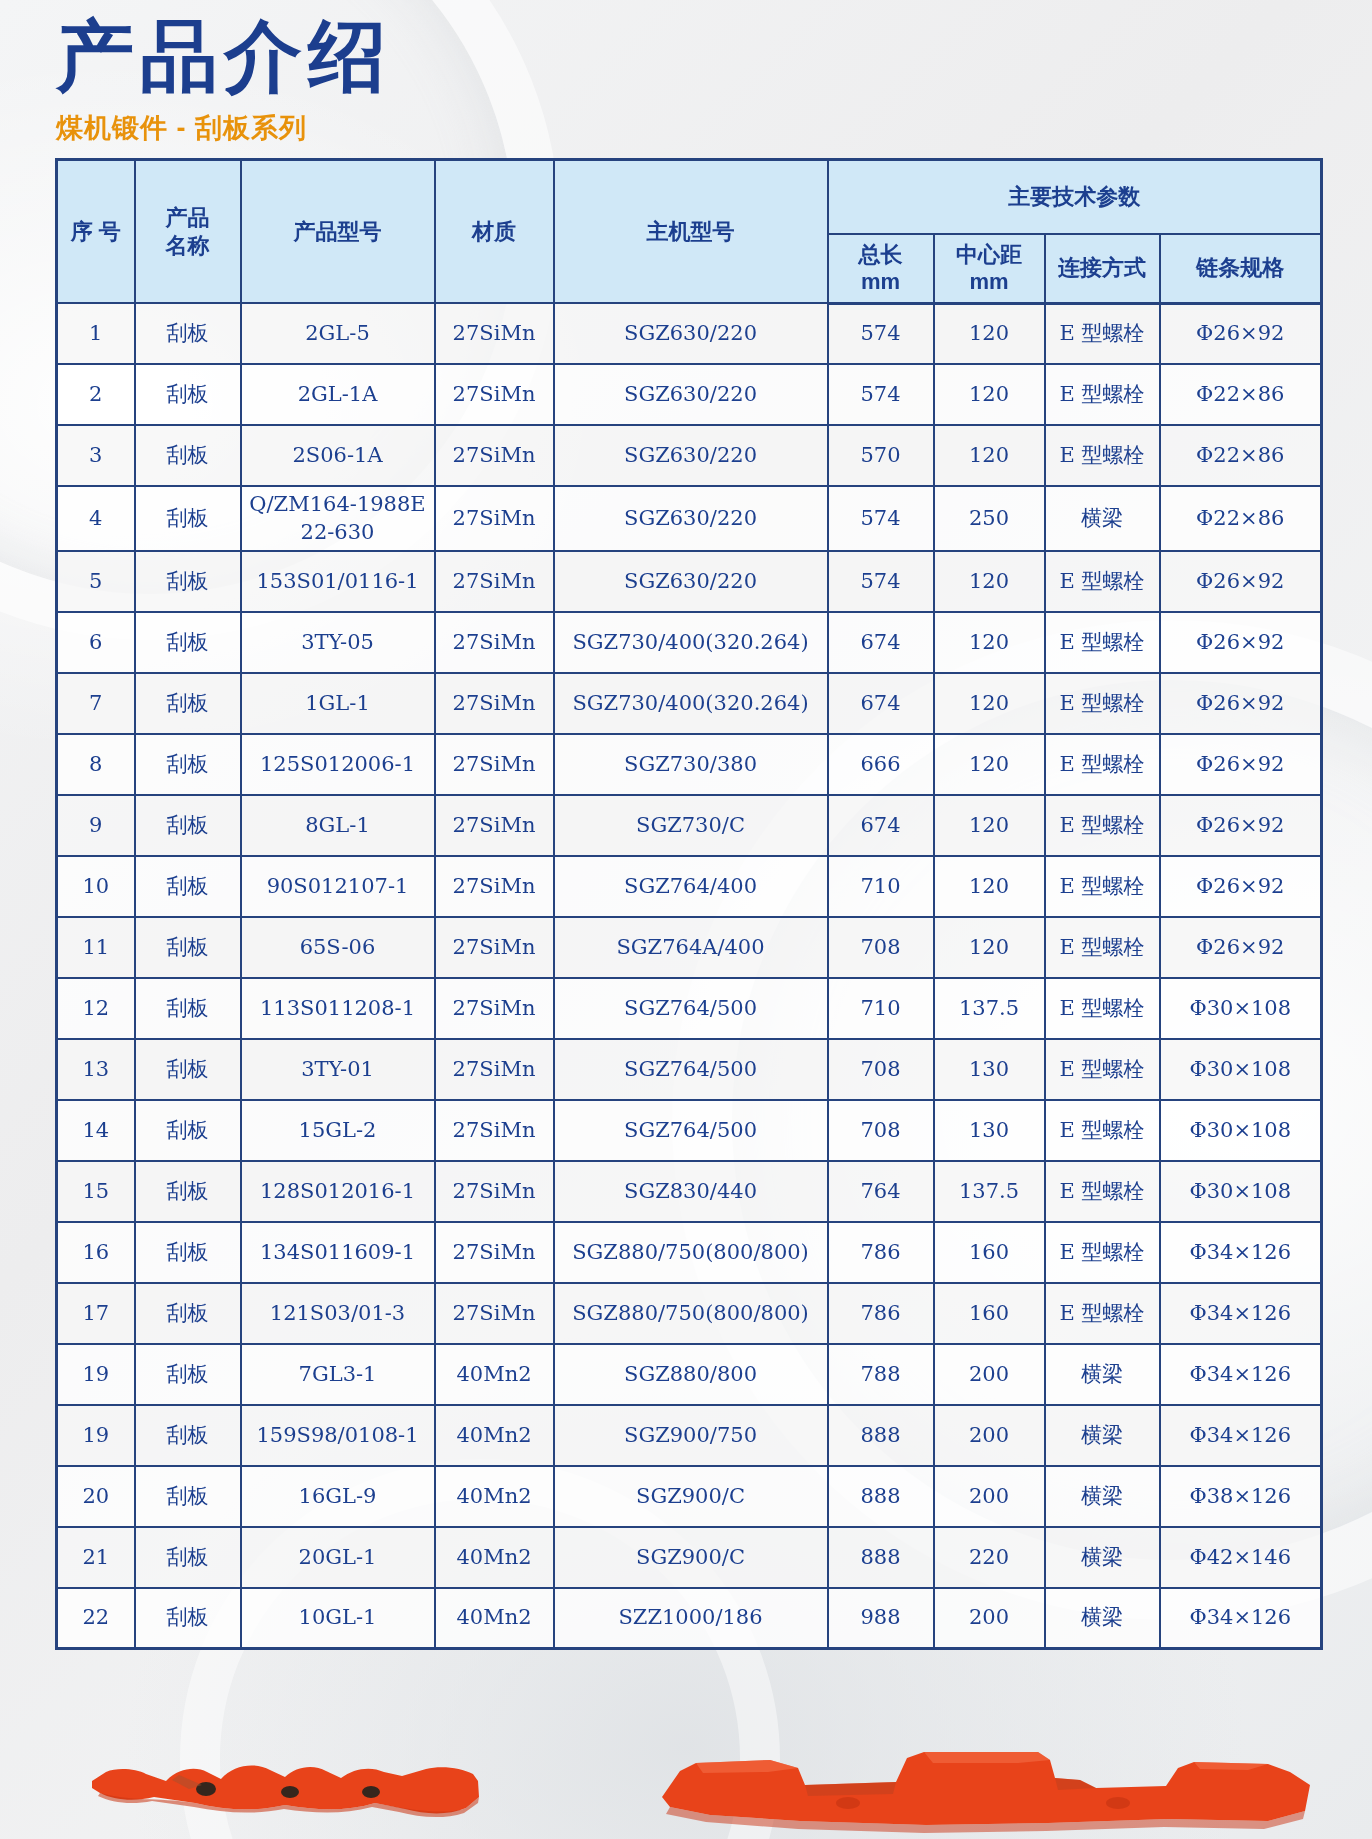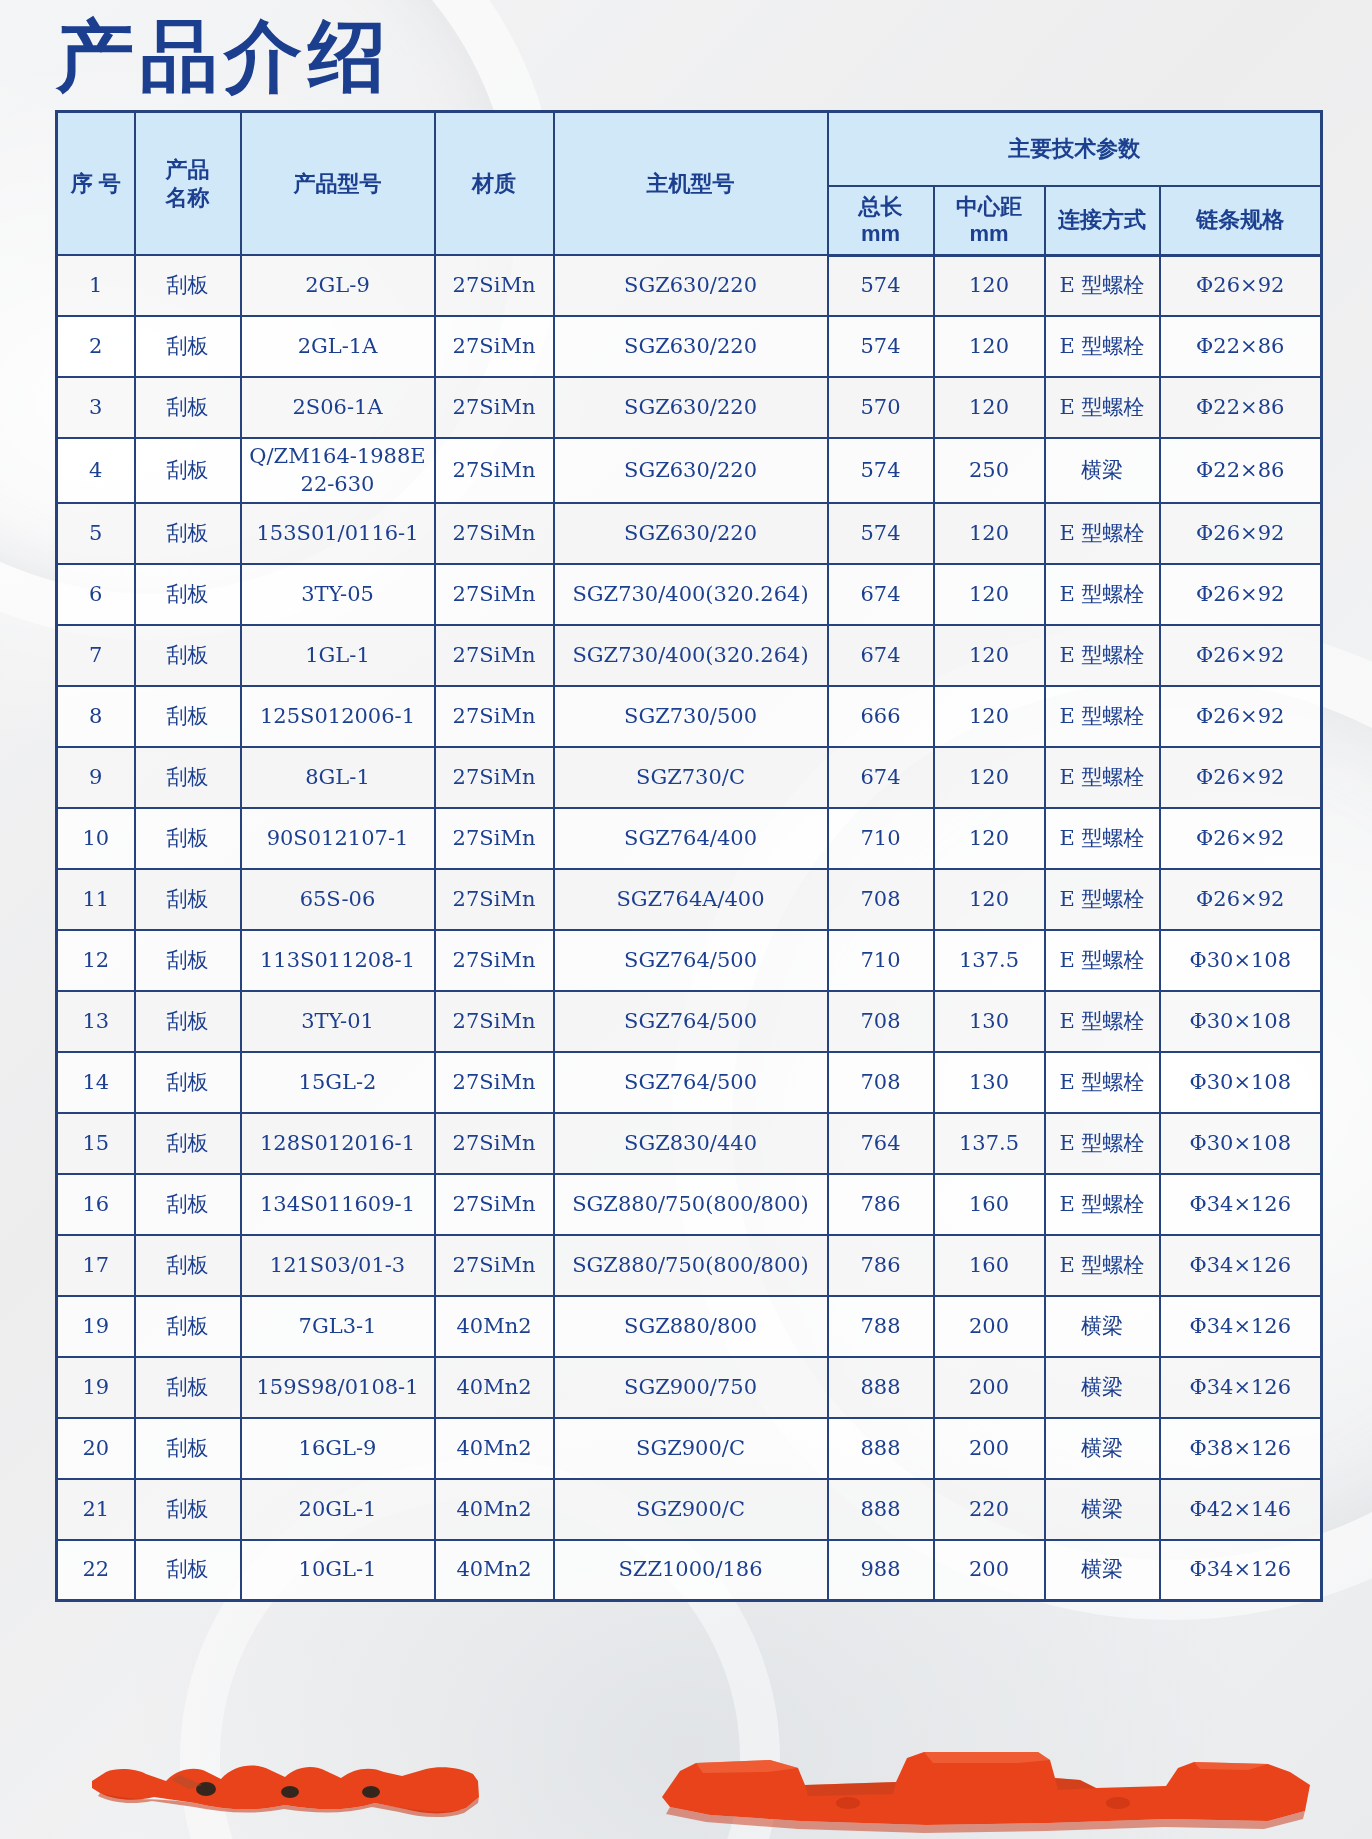--- a/index.html
+++ b/index.html
@@ -73,20 +73,21 @@
 <body>
 
 <div class="page">
 
   <div class="swirl swirl1"></div>
   <div class="swirl swirl2"></div>
   <div class="swirl swirl3"></div>
 
   <div class="header-block">
     <div class="title-cn">产品介绍</div>
+    <div class="series-label">煤机锻件 - 刮板系列</div>
   </div>
 
   <table class="spec">
     <colgroup>
       <col style="width:78px">
       <col style="width:106px">
       <col style="width:194px">
       <col style="width:119px">
       <col style="width:274px">
       <col style="width:106px">
@@ -110,21 +111,21 @@
         <th>中心距
 mm</th>
         <th>连接方式</th>
         <th>链条规格</th>
       </tr>
     </thead>
     <tbody>
         <tr>
           <td>1</td>
           <td>刮板</td>
-          <td>2GL-9</td>
+          <td>2GL-5</td>
           <td>27SiMn</td>
           <td>SGZ630/220</td>
           <td>574</td>
           <td>120</td>
           <td>E 型螺栓</td>
           <td>Φ26×92</td>
         </tr>
         <tr>
           <td>2</td>
           <td>刮板</td>
@@ -190,21 +191,21 @@
           <td>674</td>
           <td>120</td>
           <td>E 型螺栓</td>
           <td>Φ26×92</td>
         </tr>
         <tr>
           <td>8</td>
           <td>刮板</td>
           <td>125S012006-1</td>
           <td>27SiMn</td>
-          <td>SGZ730/500</td>
+          <td>SGZ730/380</td>
           <td>666</td>
           <td>120</td>
           <td>E 型螺栓</td>
           <td>Φ26×92</td>
         </tr>
         <tr>
           <td>9</td>
           <td>刮板</td>
           <td>8GL-1</td>
           <td>27SiMn</td>

